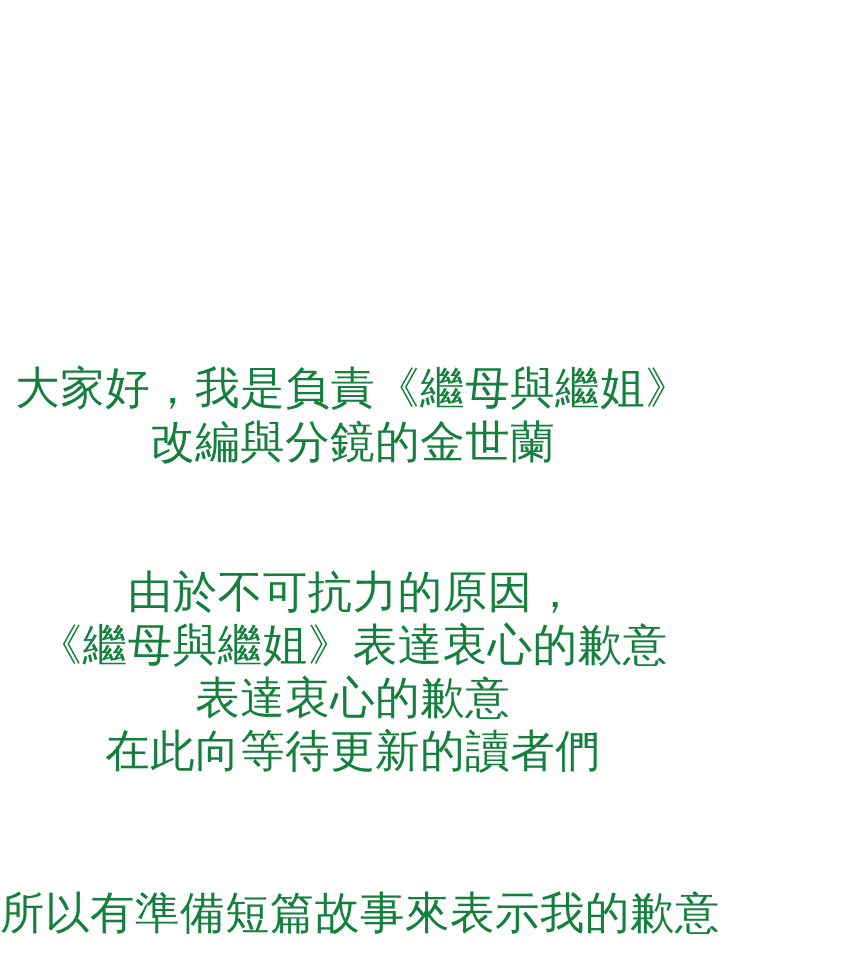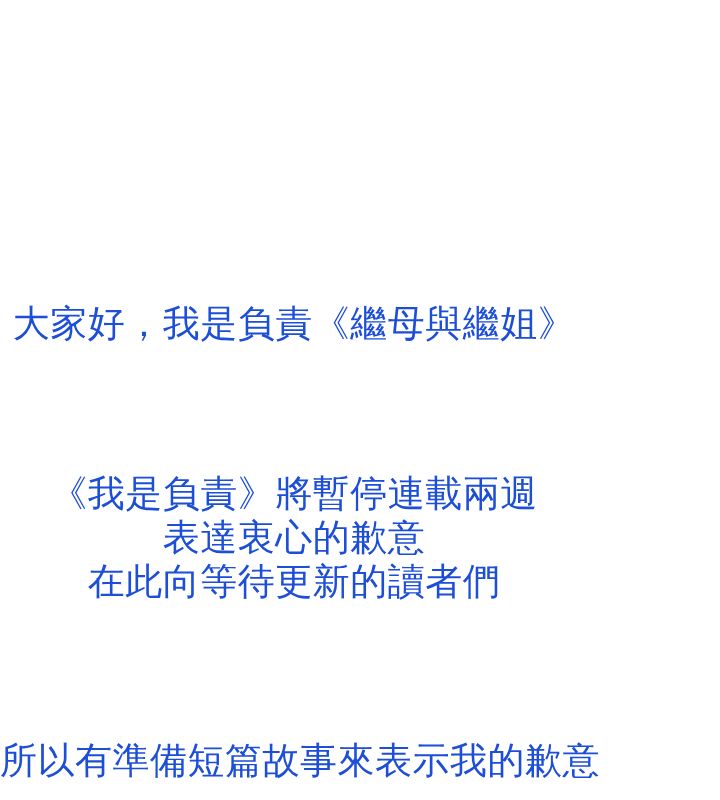--- a/index.html
+++ b/index.html
@@ -21,42 +21,44 @@
       width: 720px;
       height: 800px;
       background: #ffffff;
       overflow: hidden;
     }
     .text-block {
       position: absolute;
       left: 0;
       width: 588px;
       text-align: center;
-      color: #1d4ed8;
+      color: #15803d;
       font-size: 37px;
       line-height: 45px;
       font-weight: 400;
       letter-spacing: 0.5px;
       white-space: nowrap;
     }
     .block-intro   { top: 301px; }
     .block-notice  { top: 472px; line-height: 44px; }
     .block-apology { top: 739px; line-height: 43px; }
   </style>
 </head>
 <body>
 
 <div class="canvas">
 
   <section class="text-block block-intro">
     <div class="line">大家好，我是負責《繼母與繼姐》</div>
+    <div class="line">改編與分鏡的金世蘭</div>
   </section>
 
   <section class="text-block block-notice">
-    <div class="line">《我是負責》將暫停連載兩週</div>
+    <div class="line">由於不可抗力的原因，</div>
+    <div class="line">《繼母與繼姐》表達衷心的歉意</div>
     <div class="line">表達衷心的歉意</div>
     <div class="line">在此向等待更新的讀者們</div>
   </section>
 
   <section class="text-block block-apology">
     <div class="line">所以有準備短篇故事來表示我的歉意</div>
   </section>
 
 </div>
 

